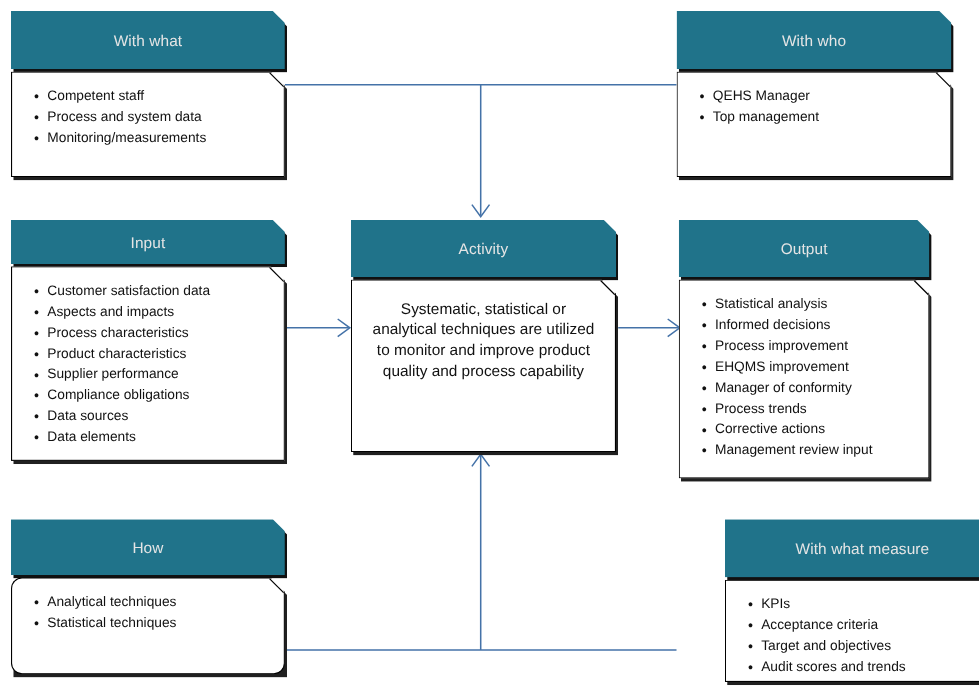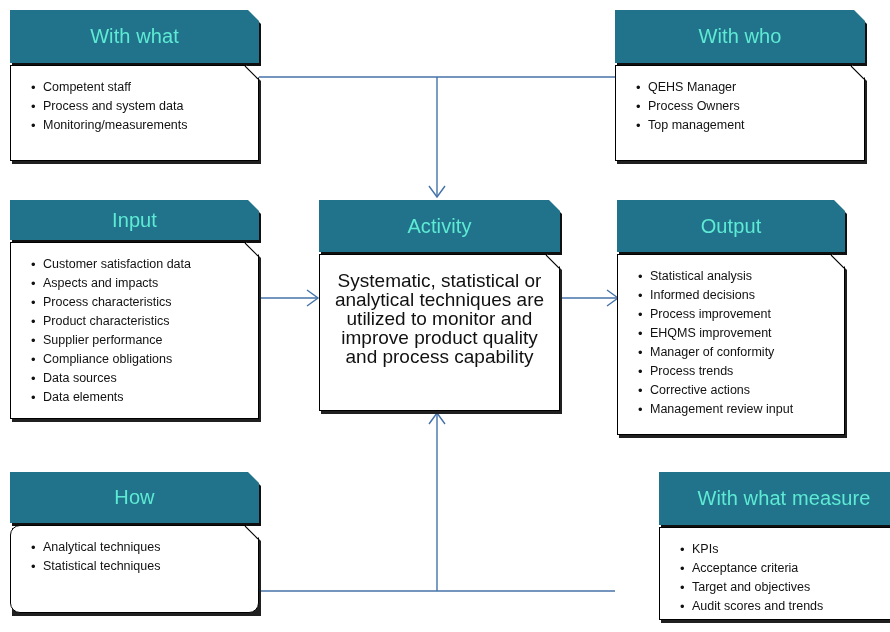--- a/index.html
+++ b/index.html
@@ -33,25 +33,25 @@
   
   .tbox {
     position: absolute;
     z-index: 2;
   }
   .tbox-header {
     position: relative;
     width: 100%;
     box-sizing: border-box;
     background: #20738A;
-    color: #5eead4;
+    color: #e5e5e5;
     display: flex;
     align-items: center;
     justify-content: center;
-    font-size: 20px;
+    font-size: 14px;
     letter-spacing: .1px;
     
     clip-path: polygon(0 0, calc(100% - 11px) 0, 100% 11px, 100% 100%, 0 100%);
   }
   .tbox-header-shadow {
     position: absolute;
     left: 2px;
     top: 3px;
     width: 100%;
     height: 100%;
@@ -110,21 +110,21 @@
   ul.blist li::before {
     content: "\2022";
     position: absolute;
     left: 20px;
     top: -0.5px;
     font-size: 13px;
     color: #111111;
   }
 
   .centertext {
-    font-size: 19px;
+    font-size: 14px;
     color: #111111;
     line-height: 19px;
     text-align: center;
     padding: 16px 14px 0 14px;
   }
 </style>
 </head>
 <body>
 
 <div id="canvas">
@@ -183,21 +183,20 @@
       </div>
     </div>
     <div class="tbox-body-wrap">
       <div class="tbox-body-shadow"></div>
       <div class="tbox-body" style="height:96px;">
         <svg class="fold" viewBox="0 0 15 15">
           <path d="M 2 0 L 15 13" stroke="#000000" stroke-width="1.1" fill="none"></path>
         </svg>
         <ul class="blist">
           <li>QEHS Manager</li>
-          <li>Process Owners</li>
           <li>Top management</li>
         </ul>
       </div>
     </div>
   </div>
 
   <div class="tbox" style="left:10px; top:200px; width:249px;">
     <div class="tbox-header-wrap">
       <div class="tbox-header-shadow"></div>
       <div class="tbox-header" style="height:40px;">

